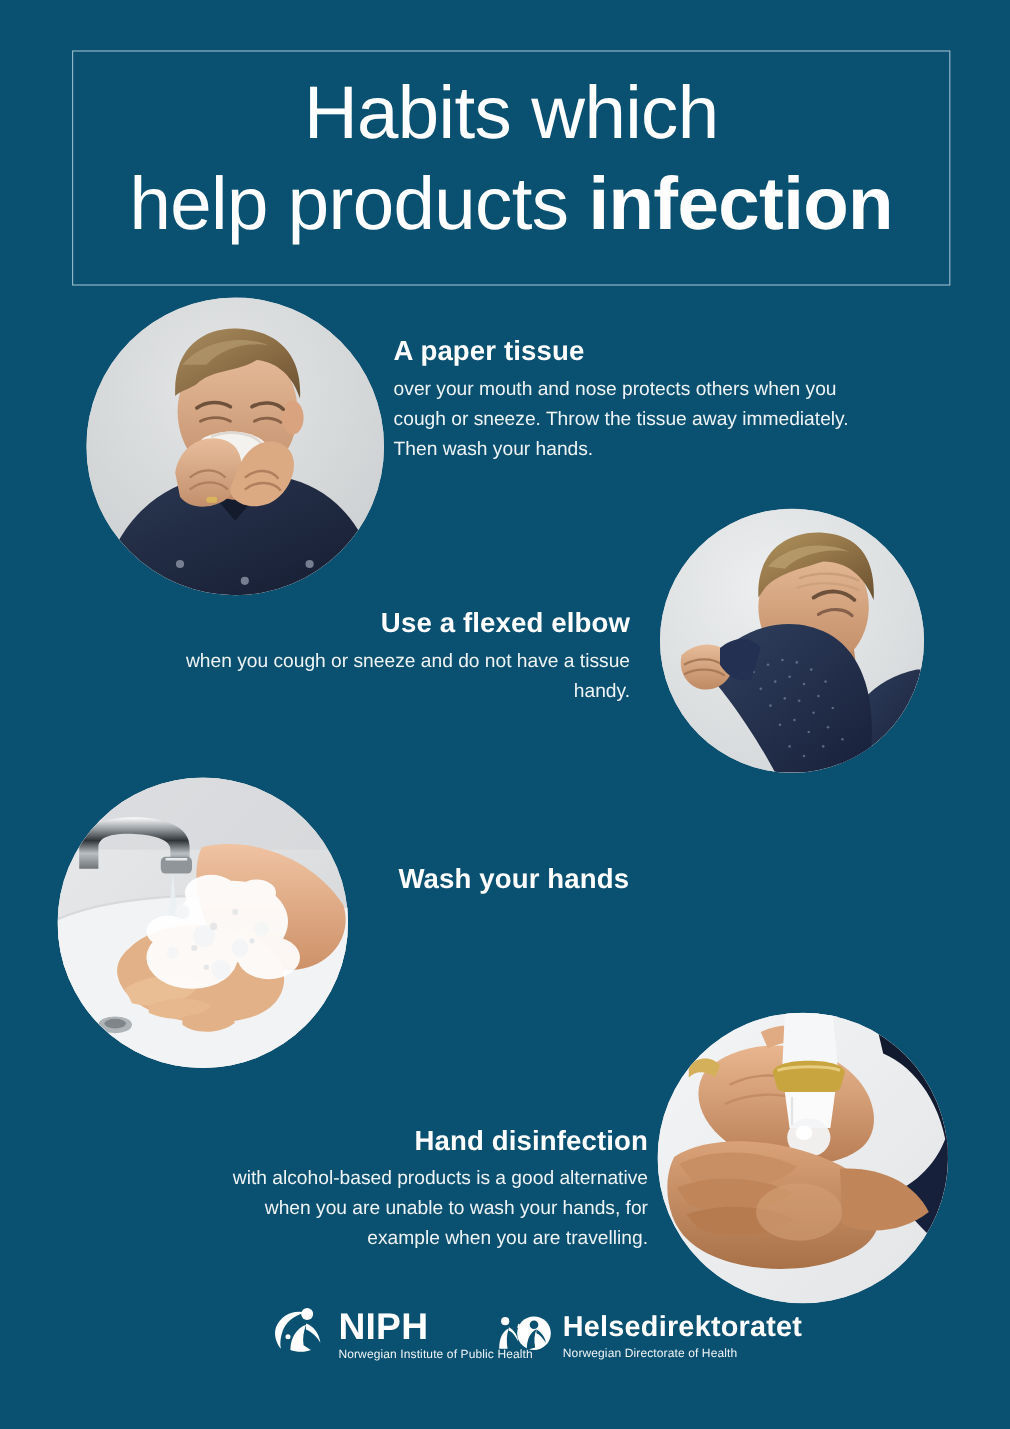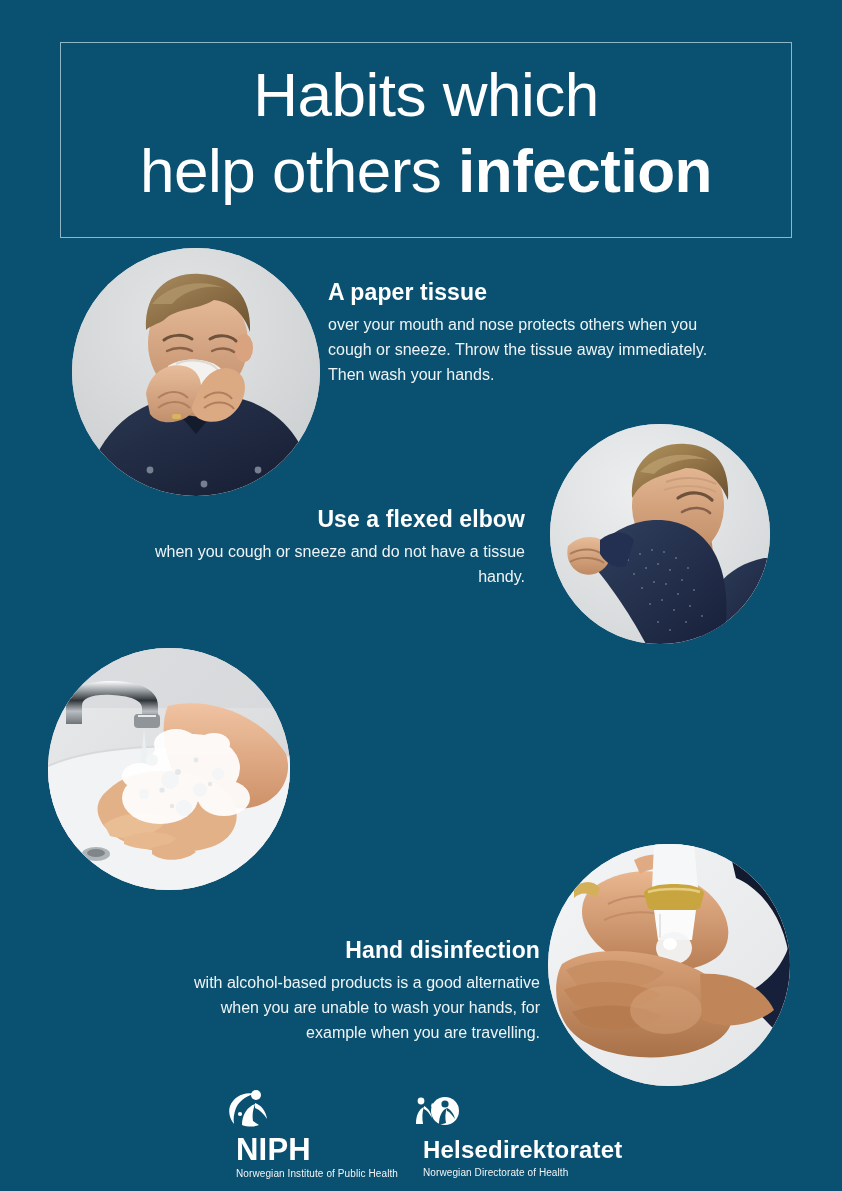--- a/index.html
+++ b/index.html
@@ -49,21 +49,21 @@
     margin:0;font-size:16px;font-weight:400;line-height:25px;
     color:#eef4f6;
   }
   #block-tissue{left:328px;top:278px;width:400px;text-align:left;}
   #block-elbow{left:125px;top:505px;width:400px;text-align:right;}
   #block-wash{left:332px;top:718px;width:360px;text-align:left;}
   #block-sanitizer{left:190px;top:896px;width:350px;text-align:right;margin-top:40px;}
 
   
   .footer{position:absolute;left:0;top:1085px;width:842px;height:70px;}
-  .logo{position:absolute;display:flex;align-items:flex-start;flex-direction:column;}
+  .logo{position:absolute;display:flex;align-items:flex-start;}
   #logo-niph{left:228px;top:4px;}
   #logo-hdir{left:415px;top:6px;}
   .logo-mark{flex:0 0 auto;}
   .logo-text{margin-left:8px;}
   .logo-word{
     font-size:31px;font-weight:700;line-height:33px;color:#ffffff;
     letter-spacing:0.2px;
   }
   #logo-hdir .logo-word{font-size:24px;line-height:30px;font-weight:700;}
   .logo-tag{
@@ -72,21 +72,21 @@
   }
   #logo-niph .logo-tag{text-align:center;}
 </style>
 </head>
 <body>
 
 <div class="poster">
 
   <div class="title-box">
     <div class="title-l1">Habits which</div>
-    <div class="title-l2"><span>help others </span><span class="bold">infection</span></div>
+    <div class="title-l2"><span>help products </span><span class="bold">infection</span></div>
   </div>
 
   <div class="photo" id="photo-tissue">
     <svg viewBox="0 0 248 248" preserveAspectRatio="xMidYMid slice">
       <defs>
         <radialGradient id="bgT" cx="45%" cy="30%" r="85%">
           <stop offset="0%" stop-color="#e3e5e6"></stop>
             <stop offset="100%" stop-color="#c9ccce"></stop>
         </radialGradient>
         <linearGradient id="skinT" x1="0" y1="0" x2="0" y2="1">
@@ -348,20 +348,21 @@
     <h2>A paper tissue</h2>
     <p>over your mouth and nose protects others when you cough or sneeze. Throw the tissue away immediately. Then wash your hands.</p>
   </div>
 
   <div class="block" id="block-elbow">
     <h2>Use a flexed elbow</h2>
     <p>when you cough or sneeze and do not have a tissue handy.</p>
   </div>
 
   <div class="block" id="block-wash">
+    <h2>Wash your hands</h2>
   </div>
 
   <div class="block" id="block-sanitizer">
     <h2>Hand disinfection</h2>
     <p>with alcohol-based products is a good alternative when you are unable to wash your hands, for example when you are travelling.</p>
   </div>
 
   <div class="footer">
 
     <div class="logo" id="logo-niph">

